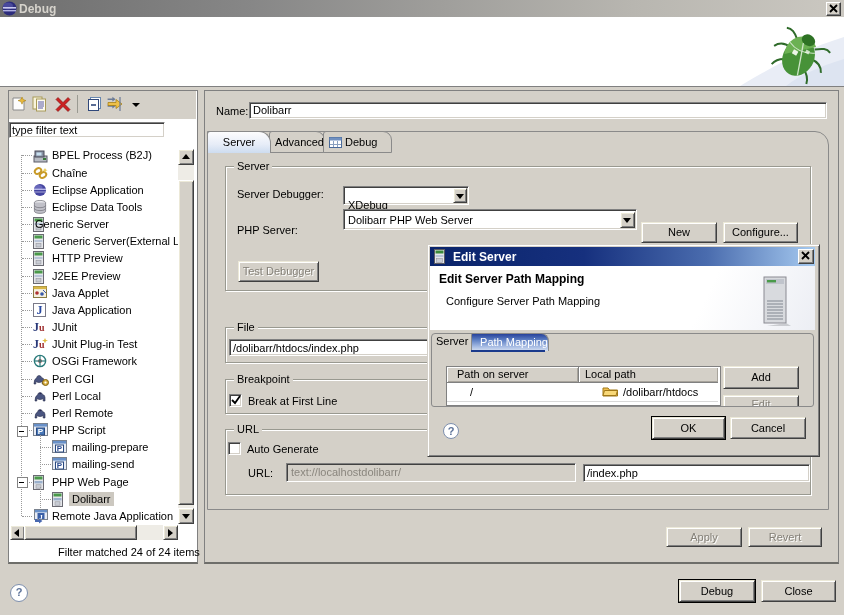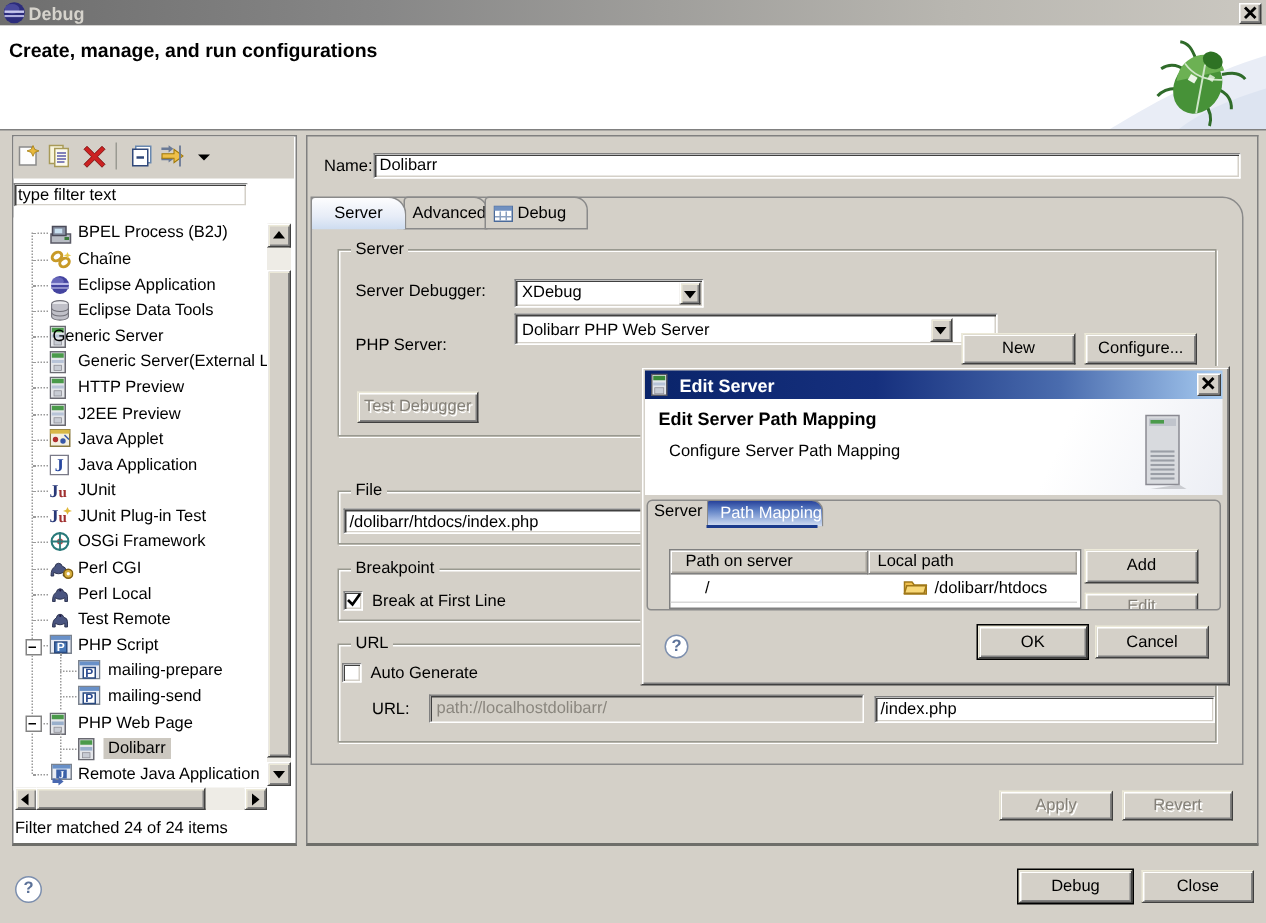--- a/index.html
+++ b/index.html
@@ -33,21 +33,20 @@
     <svg class="abs" style="left:2px;top:1px" width="9" height="9">
       <path d="M1,1 L8,8 M8,1 L1,8" stroke="#000" stroke-width="1.9"></path>
     </svg>
   </div>
 
 <div class="abs" style="left:0;top:17px;width:844px;height:69px;background:#fff;">
  <svg class="abs" style="left:0;top:0;" width="844" height="69">
   <path d="M844,20 C805,32 775,48 740,69 L844,69 Z" fill="#e9edf6"></path>
   <path d="M844,42 C818,50 800,58 786,69 L844,69 Z" fill="#dde4f1"></path>
  </svg>
- <div class="abs tl" style="left:6px;top:9px;font-weight:bold;font-size:13px;">Create, manage, and run configurations</div>
 
  <svg class="abs" style="left:768px;top:4px;" width="64" height="64" viewBox="0 0 64 64">
   <g transform="rotate(30 32 34)">
    <g stroke="#2f6b2a" stroke-width="2" fill="none">
     <path d="M22,22 C16,17 12,15 7,17 M20,32 C13,31 8,33 5,39 M23,44 C16,47 13,51 12,56"></path>
     <path d="M42,22 C48,17 52,15 57,17 M44,32 C51,31 56,33 59,39 M41,44 C48,47 51,51 52,56"></path>
    </g>
    <ellipse cx="32" cy="37" rx="15.5" ry="19" fill="#479238"></ellipse>
    <path d="M16,33 a16,19 0 0 1 26,-14 l-24,22 a16,19 0 0 1 -2,-8z" fill="#6cb153"></path>
    <ellipse cx="32" cy="17" rx="7" ry="5.5" fill="#2e7224"></ellipse>
@@ -219,21 +218,21 @@
   <svg class="abs" style="left:24px;top:244px" width="15" height="14">
         <path d="M2,12 q0,-5 2.5,-6 q0.5,-2.5 2.5,-2.5 q2,0 2.5,2 q2.5,0.5 2.5,3 l0,3.5 l-1.8,0 l0,-2.5 q-1.5,1 -3.2,1 q-1.7,0 -3.2,-1 l0,2.5 z" fill="#4a5580" stroke="#262c4a" stroke-width="0.6"></path>
         <circle cx="7.2" cy="4.6" r="0.7" fill="#201840"></circle>
       </svg>
   <div class="abs tl" style="left:43px;top:245px;">Perl Local</div>
   <div class="abs" style="left:13px;top:268px;width:10px;height:1px;border-top:1px dotted #9a9a9a;"></div>
   <svg class="abs" style="left:24px;top:261px" width="15" height="14">
         <path d="M2,12 q0,-5 2.5,-6 q0.5,-2.5 2.5,-2.5 q2,0 2.5,2 q2.5,0.5 2.5,3 l0,3.5 l-1.8,0 l0,-2.5 q-1.5,1 -3.2,1 q-1.7,0 -3.2,-1 l0,2.5 z" fill="#4a5580" stroke="#262c4a" stroke-width="0.6"></path>
         <circle cx="7.2" cy="4.6" r="0.7" fill="#201840"></circle>
       </svg>
-  <div class="abs tl" style="left:43px;top:262px;">Test Remote</div>
+  <div class="abs tl" style="left:43px;top:262px;">Perl Remote</div>
   <div class="abs" style="left:13px;top:285px;width:10px;height:1px;border-top:1px dotted #9a9a9a;"></div>
   <svg class="abs" style="left:24px;top:278px" width="15" height="13">
         <rect x="0.5" y="0.5" width="14" height="12" fill="#e8ecf4" stroke="#7a828e"></rect>
         <rect x="1" y="1" width="13" height="2.6" fill="#6890c8"></rect>
         <rect x="3.5" y="5" width="8" height="7" fill="#4878b8" stroke="#2a4a80"></rect>
         <text x="7.5" y="11" text-anchor="middle" font-family="Liberation Sans" font-size="8" font-weight="bold" fill="#fff">P</text>
       </svg>
   <div class="abs tl" style="left:43px;top:279px;">PHP Script</div>
   <div class="abs" style="left:8px;top:281px;width:9px;height:9px;background:#fff;border:1px solid #848484;"></div>
   <div class="abs" style="left:10px;top:286px;width:5px;height:1px;background:#000;"></div>
@@ -298,21 +297,21 @@
  <div id="hscroll">
   <div class="abs" style="left:1px;top:434px;width:168px;height:15px;background:#eeece6;"></div>
   <div class="abs raised" style="left:1px;top:434px;width:13px;height:13px;">
         <div class="abs" style="left:3px;top:3px;width:0;height:0;border-top:4px solid transparent;border-bottom:4px solid transparent;border-right:5px solid #000;"></div>
       </div>
   <div class="abs raised" style="left:15px;top:434px;width:111px;height:13px;"></div>
   <div class="abs raised" style="left:154px;top:434px;width:13px;height:13px;">
         <div class="abs" style="left:4px;top:3px;width:0;height:0;border-top:4px solid transparent;border-bottom:4px solid transparent;border-left:5px solid #000;"></div>
       </div>
  </div>
- <div class="abs tl" style="left:1px;top:455px;">Filter matched 24 of 24 items</div>
+ <div class="abs tl" style="left:1px;top:455px;padding-left:48px;">Filter matched 24 of 24 items</div>
 </div>
 
 <div class="abs" style="left:204px;top:90px;width:633px;height:471px;border:1px solid #808080;border-bottom:2px solid #6e6e6a;background:#d4d0c8;">
  <div class="abs tl" style="left:11px;top:14px;">Name:</div>
  <div class="abs sunken tl" style="left:44px;top:11px;width:570px;height:13px;padding:1px 3px;">Dolibarr</div>
  <div id="tabs">
   <div class="abs" style="left:2px;top:40px;width:620px;height:377px;border:1px solid #8a8a8a;border-top-right-radius:14px;background:#d4d0c8;"></div>
   <div class="abs" style="left:64px;top:40px;width:54px;height:20px;border:1px solid #8a8a8a;border-radius:3px 9px 0 0;background:#d4d0c8;text-align:right;line-height:20px;">Advanced</div>
   <div class="abs" style="left:118px;top:40px;width:67px;height:20px;border:1px solid #8a8a8a;border-radius:3px 9px 0 0;background:#d4d0c8;line-height:20px;">
     <svg class="abs" style="left:5px;top:5px" width="13" height="11">
@@ -324,27 +323,27 @@
         </svg>
     <span style="margin-left:21px;">Debug</span></div>
   <div class="abs" style="left:2px;top:40px;width:62px;height:21px;border:1px solid #8a8a8a;border-bottom:none;border-radius:3px 12px 0 0;background:linear-gradient(#fdfdfe,#e6ecf7 60%,#cddcf0);text-align:center;line-height:21px;">Server</div>
  </div>
  <div id="tabcontent">
 
   <div class="abs grp" style="left:20px;top:75px;width:584px;height:123px;">
    <div class="grplab">Server</div>
    <div class="abs tl" style="left:11px;top:21px;">Server Debugger:</div>
    <div class="abs sunken" style="left:117px;top:19px;width:124px;height:17px;">
-     <div class="abs tl" style="left:4px;top:2px;">XDebug</div>
+     <div class="abs tl" style="left:4px;top:12px;">XDebug</div>
      <div class="abs raised" style="left:109px;top:1px;width:12px;height:13px;">
             <div class="abs" style="left:2px;top:5px;width:0;height:0;border-left:4px solid transparent;border-right:4px solid transparent;border-top:5px solid #000;"></div>
           </div>
    </div>
    <div class="abs tl" style="left:11px;top:57px;">PHP Server:</div>
-   <div class="abs sunken" style="left:117px;top:42px;width:292px;height:19px;padding-left:28px;">
+   <div class="abs sunken" style="left:117px;top:42px;width:292px;height:19px;">
      <div class="abs tl" style="left:4px;top:4px;">Dolibarr PHP Web Server</div>
      <div class="abs raised" style="left:276px;top:2px;width:13px;height:14px;">
             <div class="abs" style="left:2px;top:5px;width:0;height:0;border-left:4px solid transparent;border-right:4px solid transparent;border-top:5px solid #000;"></div>
           </div>
    </div>
    <div class="abs btn" style="left:415px;top:55px;width:74px;height:19px;line-height:19px;">New</div>
    <div class="abs btn" style="left:497px;top:55px;width:73px;height:19px;line-height:19px;">Configure...</div>
    <div class="abs btn dis" style="left:12px;top:94px;width:79px;height:19px;line-height:19px;">Test Debugger</div>
   </div>
 
@@ -362,21 +361,21 @@
         </div>
    <div class="abs tl" style="left:22px;top:15px;">Break at First Line</div>
   </div>
 
   <div class="abs grp" style="left:20px;top:338px;width:584px;height:64px;">
    <div class="grplab">URL</div>
    <div class="abs sunken" style="left:2px;top:12px;width:11px;height:11px;"></div>
    <div class="abs tl" style="left:21px;top:13px;">Auto Generate</div>
    <div class="abs tl" style="left:22px;top:37px;">URL:</div>
    <div class="abs" style="left:60px;top:33px;width:288px;height:17px;background:#d4d0c8;border:1px solid;border-color:#808080 #fff #fff #808080;box-shadow:inset 1px 1px 0 #404040;">
-          <div class="abs tl dis" style="left:4px;top:2px;text-shadow:none;color:#8a867e;">path://localhostdolibarr/</div>
+          <div class="abs tl dis" style="left:4px;top:2px;text-shadow:none;color:#8a867e;">text://localhostdolibarr/</div>
         </div>
    <div class="abs sunken tl" style="left:357px;top:34px;width:219px;height:12px;padding:2px 3px;">/index.php</div>
   </div>
  </div>
 
  <div class="abs btn dis" style="left:461px;top:436px;width:74px;height:18px;line-height:18px;">Apply</div>
  <div class="abs btn dis" style="left:543px;top:436px;width:72px;height:18px;line-height:18px;">Revert</div>
 </div>
 
 <div class="abs" style="left:10px;top:584px;width:16px;height:16px;border:1.5px solid #7d8fae;border-radius:50%;color:#5c7299;text-align:center;line-height:15px;font-size:11px;font-weight:bold;background:#fff;">?</div>

